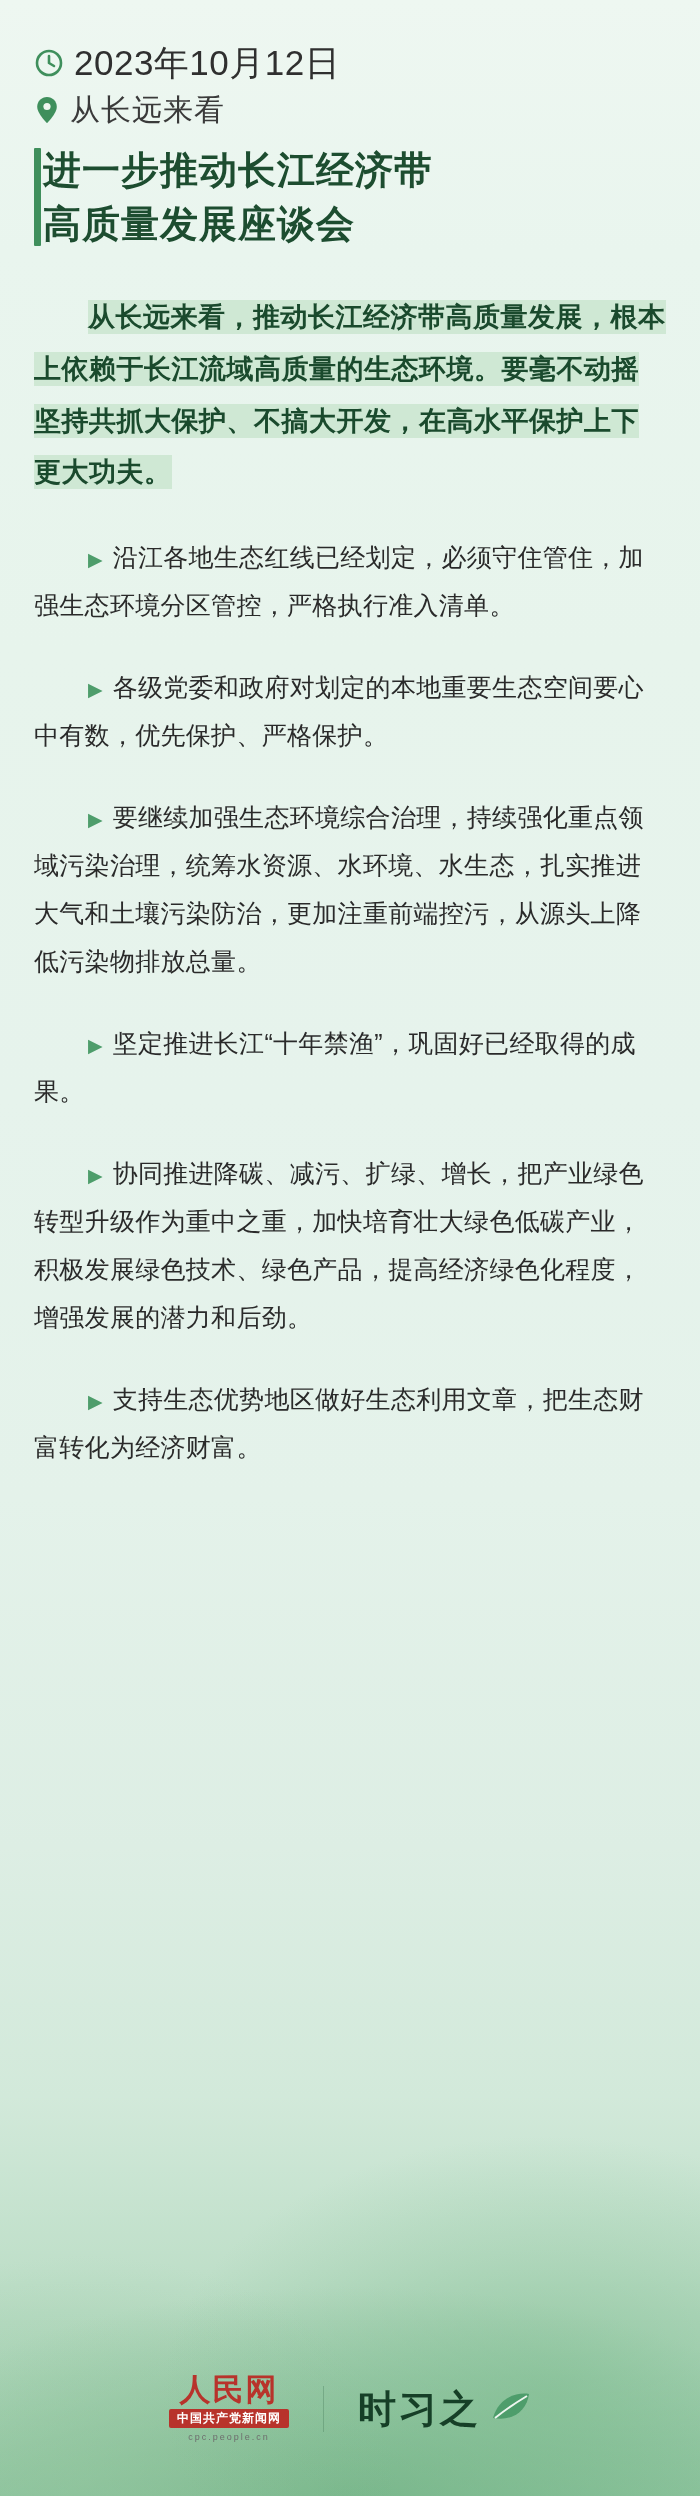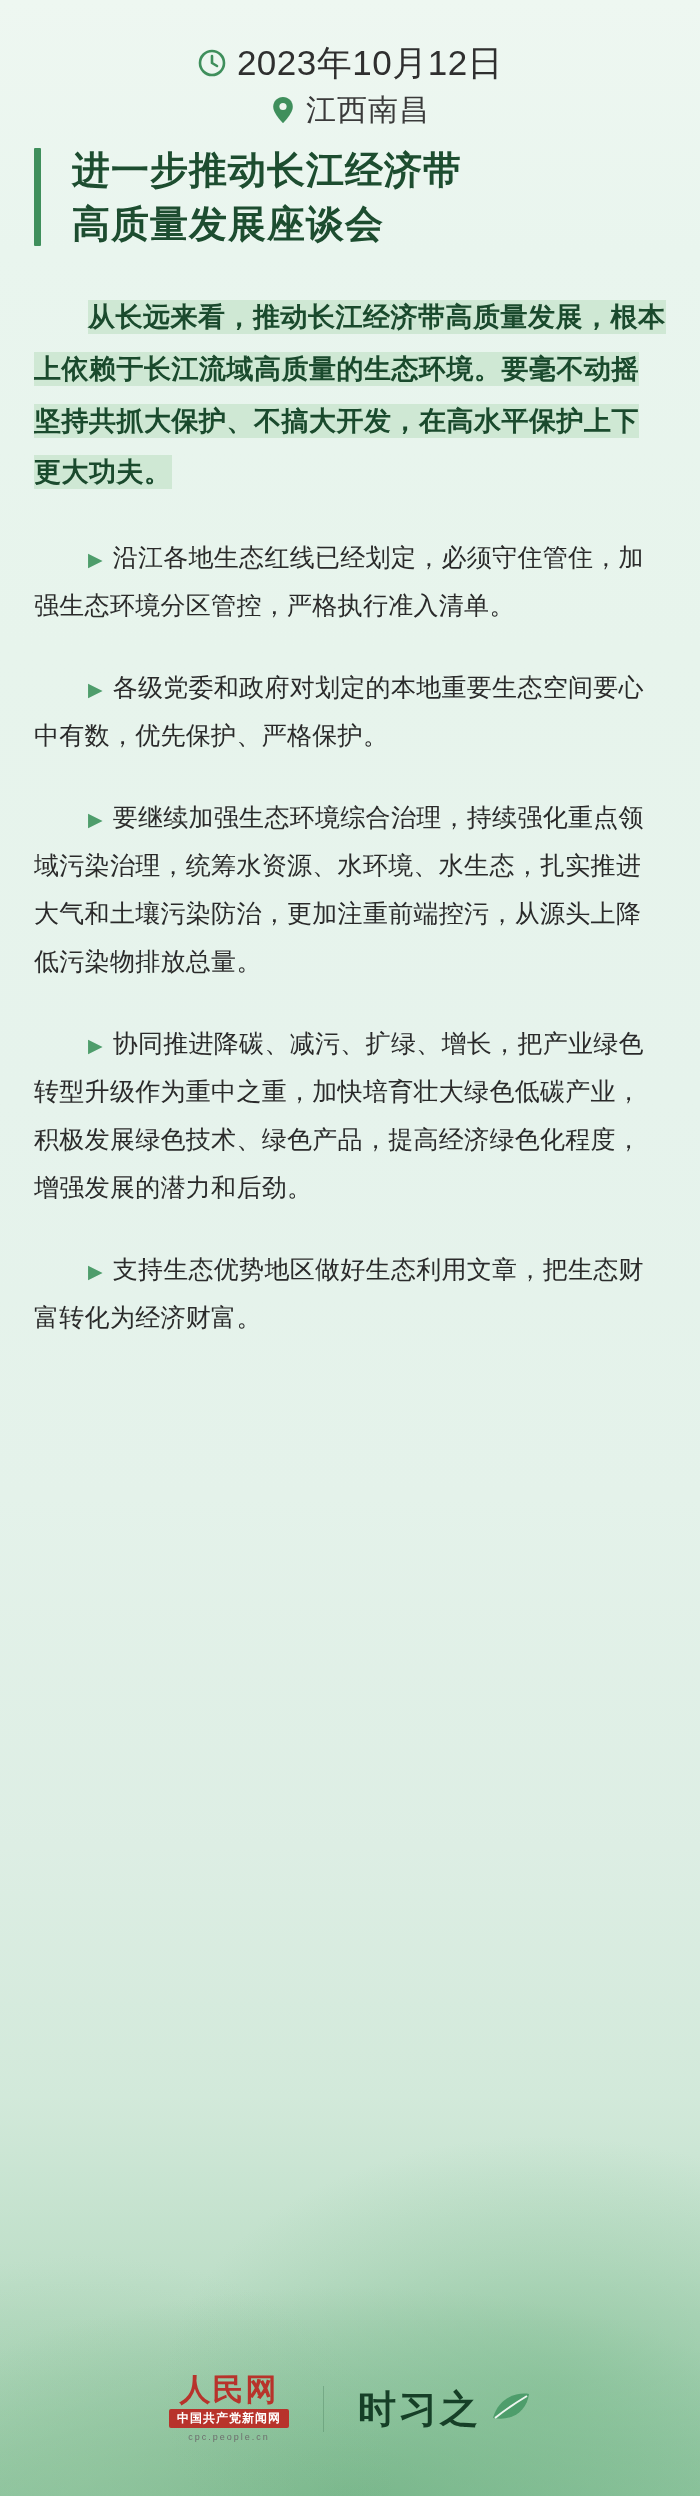--- a/index.html
+++ b/index.html
@@ -37,21 +37,20 @@
   }
 
   
   .header {
     padding-top: 42px;
   }
   .meta-line {
     display: flex;
     align-items: center;
     gap: 10px;
-    justify-content: center;
   }
   .meta-date {
     font-size: 35px;
     color: #2f2f2f;
     letter-spacing: 0.5px;
     line-height: 1.2;
     font-weight: 400;
   }
   .meta-place {
     font-size: 30px;
@@ -61,21 +60,21 @@
   }
   .ico {
     display: inline-block;
     flex: 0 0 auto;
     line-height: 0;
   }
   .title-wrap {
     margin-top: 16px;
     display: flex;
     align-items: stretch;
-    gap: 31px;
+    gap: 2px;
   }
   .title-bar {
     width: 7px;
     background: #3f8f5c;
     border-radius: 1px;
     margin-top: 4px;
     margin-bottom: 6px;
   }
   .title-text {
     font-size: 38px;
@@ -199,21 +198,21 @@
       <span class="meta-date">2023年10月12日</span>
     </div>
 
     <div class="meta-line" style="margin-top:8px;">
       <span class="ico">
         <svg width="26" height="30" viewBox="0 0 26 30">
           <path d="M13 2 C7.5 2 3.2 6.3 3.2 11.7 C3.2 18.6 13 28 13 28 C13 28 22.8 18.6 22.8 11.7 C22.8 6.3 18.5 2 13 2 Z" fill="#3f8f5c"></path>
           <circle cx="13" cy="11.5" r="3.6" fill="#eef6ef"></circle>
         </svg>
       </span>
-      <span class="meta-place">江西南昌</span>
+      <span class="meta-place">从长远来看</span>
     </div>
 
     <div class="title-wrap">
       <div class="title-bar"></div>
       <div class="title-text">
         <div>进一步推动长江经济带</div>
         <div>高质量发展座谈会</div>
       </div>
     </div>
   </div>
@@ -221,20 +220,21 @@
   <div class="content">
 
     <p class="lead"><span class="hl">从长远来看，推动长江经济带高质量发展，根本上依赖于长江流域高质量的生态环境。要毫不动摇坚持共抓大保护、不搞大开发，在高水平保护上下更大功夫。</span></p>
 
     <p class="item"><span class="arrow">▶</span><span>沿江各地生态红线已经划定，必须守住管住，加强生态环境分区管控，严格执行准入清单。</span></p>
 
     <p class="item"><span class="arrow">▶</span><span>各级党委和政府对划定的本地重要生态空间要心中有数，优先保护、严格保护。</span></p>
 
     <p class="item"><span class="arrow">▶</span><span>要继续加强生态环境综合治理，持续强化重点领域污染治理，统筹水资源、水环境、水生态，扎实推进大气和土壤污染防治，更加注重前端控污，从源头上降低污染物排放总量。</span></p>
 
+    <p class="item"><span class="arrow">▶</span><span>坚定推进长江“十年禁渔”，巩固好已经取得的成果。</span></p>
 
     <p class="item"><span class="arrow">▶</span><span>协同推进降碳、减污、扩绿、增长，把产业绿色转型升级作为重中之重，加快培育壮大绿色低碳产业，积极发展绿色技术、绿色产品，提高经济绿色化程度，增强发展的潜力和后劲。</span></p>
 
     <p class="item"><span class="arrow">▶</span><span>支持生态优势地区做好生态利用文章，把生态财富转化为经济财富。</span></p>
 
 
   </div>
 
   <div class="footer">
     <div class="logo-people">

